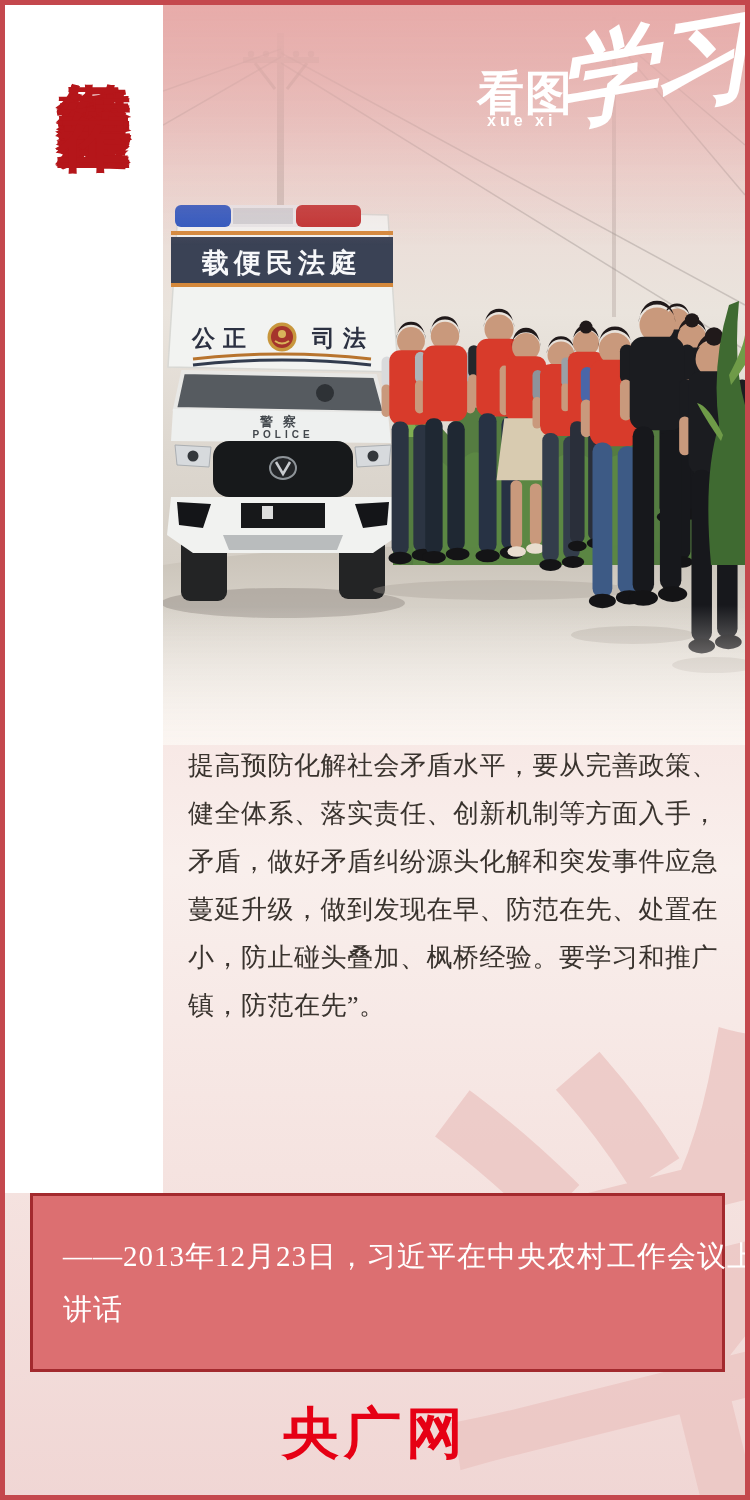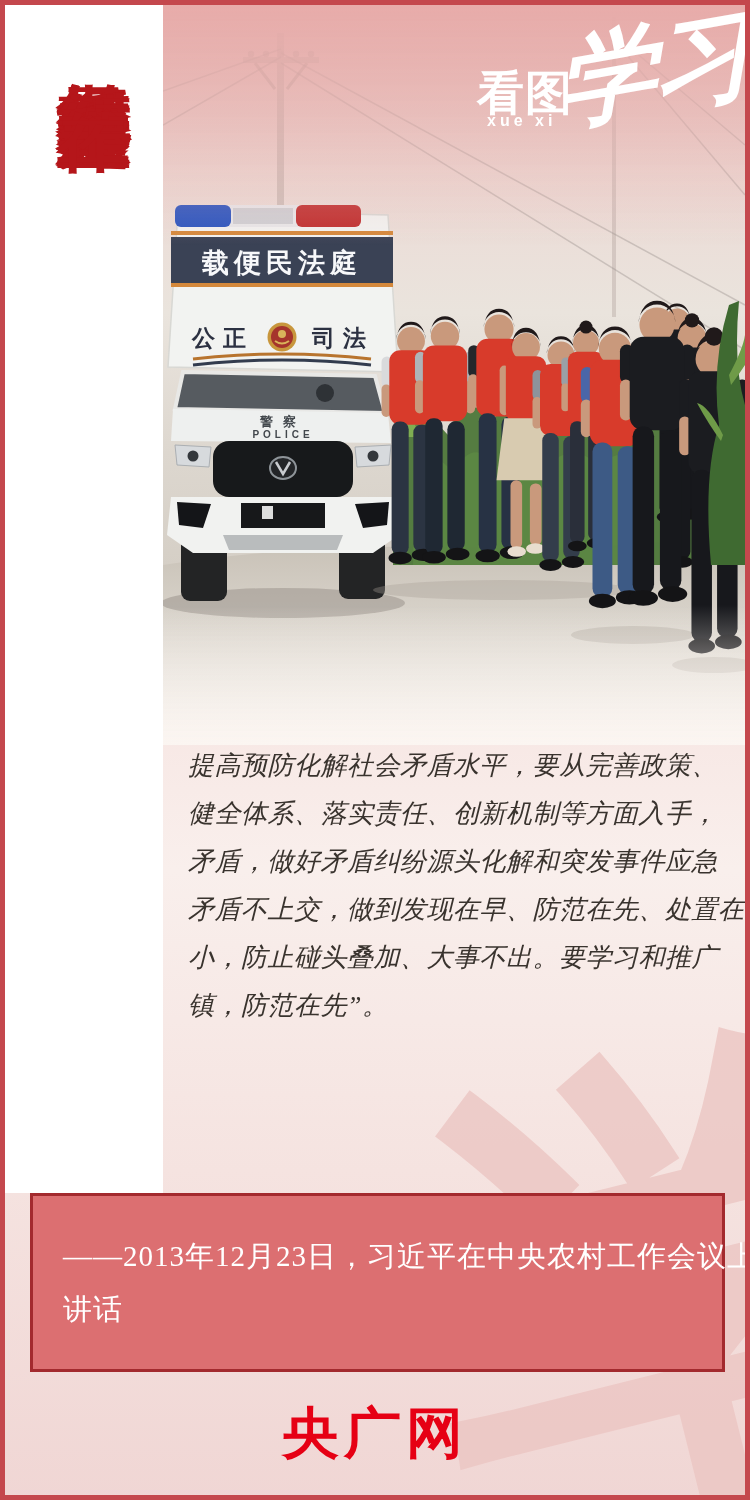--- a/index.html
+++ b/index.html
@@ -30,21 +30,21 @@
     font-size:100px; color:#ffffff; transform:rotate(-10deg) skewX(-6deg); letter-spacing:-4px; line-height:100px;
   }
   
   .photo{position:absolute; left:163px; top:5px; width:582px; height:740px; z-index:1;}
   .svg-cn{font-family:"Liberation Sans",sans-serif; font-weight:bold;}
   
   .body-text{
     position:absolute; left:188px; top:742px; width:552px; z-index:2;
     font-family:"Liberation Serif",serif; color:#39332e;
   }
-  .body-line{font-size:26px; line-height:48px; white-space:nowrap; letter-spacing:0.5px;font-style:italic;}
+  .body-line{font-size:26px; line-height:48px; white-space:nowrap; letter-spacing:0.5px;}
   
   .watermark{
     position:absolute; left:418px; top:1030px; z-index:1;
     font-family:"DejaVu Serif","Liberation Serif",serif; font-weight:bold;
     font-size:540px; line-height:540px; color:#ecc6c3; opacity:0.8;
     transform:rotate(-14deg);
   }
   
   .quote-box{
     position:absolute; left:30px; top:1193px; width:695px; height:179px; z-index:3;
@@ -246,22 +246,22 @@
     <rect x="0" y="600" width="582" height="140" fill="url(#fadeG)"></rect>
     <rect x="0" y="0" width="582" height="240" fill="url(#veilG)"></rect>
   </svg>
 
   <div class="watermark">学</div>
 
   <div class="body-text">
     <div class="body-line">提高预防化解社会矛盾水平，要从完善政策、</div>
     <div class="body-line">健全体系、落实责任、创新机制等方面入手，</div>
     <div class="body-line">矛盾，做好矛盾纠纷源头化解和突发事件应急</div>
-    <div class="body-line">矛盾不上交，做到发现在早、防范在先、处置在</div>
-    <div class="body-line">小，防止碰头叠加、大事不出。要学习和推广</div>
+    <div class="body-line">蔓延升级，做到发现在早、防范在先、处置在</div>
+    <div class="body-line">小，防止碰头叠加、枫桥经验。要学习和推广</div>
     <div class="body-line">镇，防范在先”。</div>
   </div>
 
   <div class="quote-box">
     <div class="quote-line">——2013年12月23日，习近平在中央农村工作会议上的</div>
     <div class="quote-line">讲话</div>
   </div>
 
   <div class="cnr-logo">央广网</div>
 

